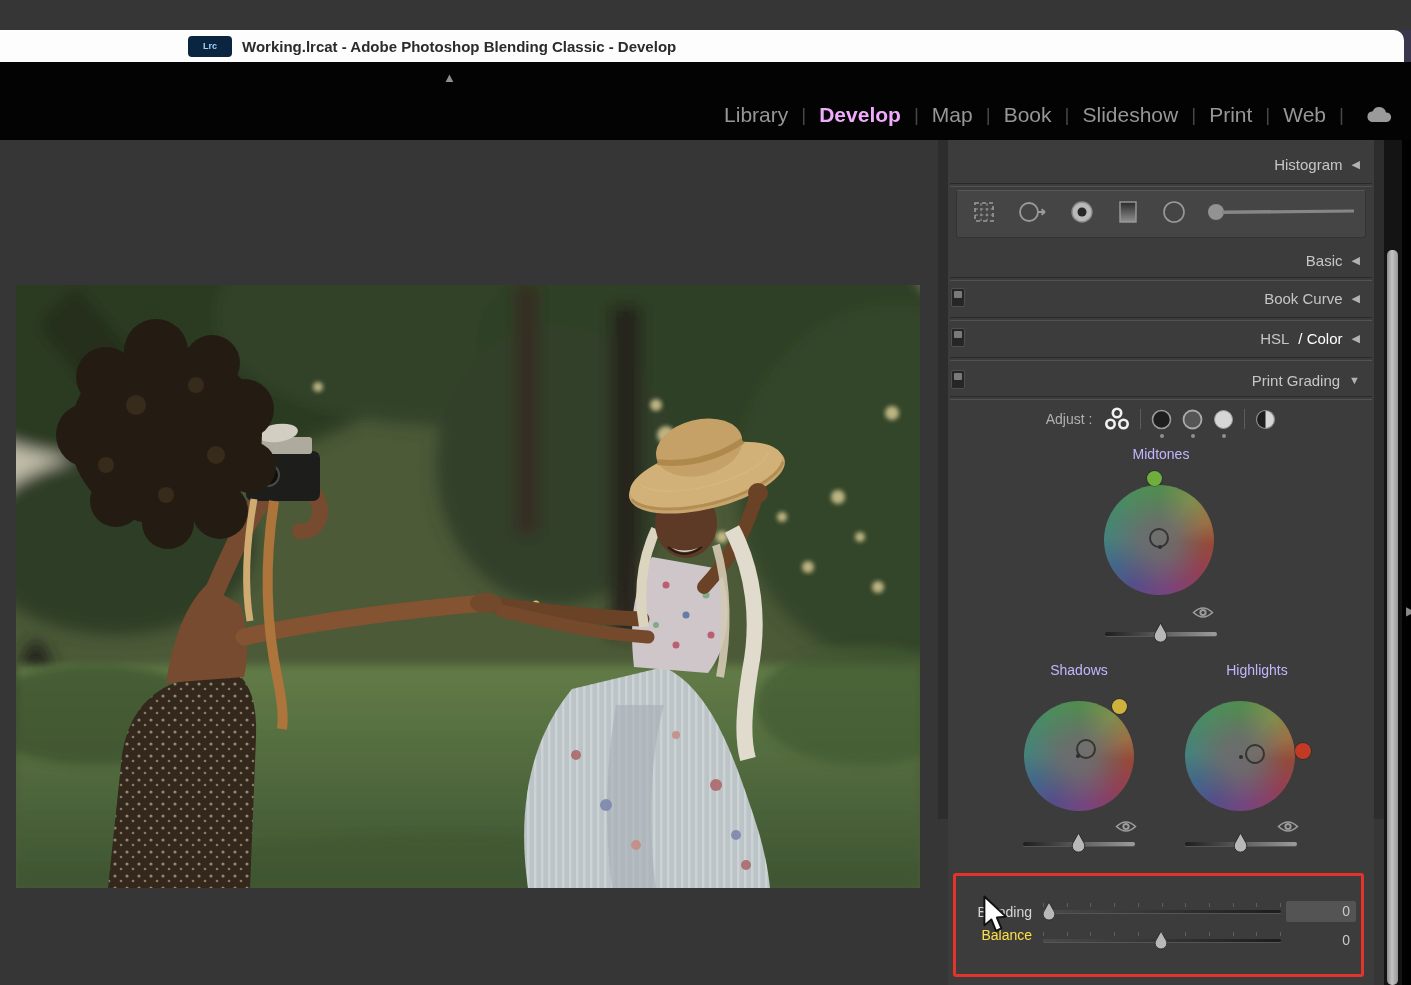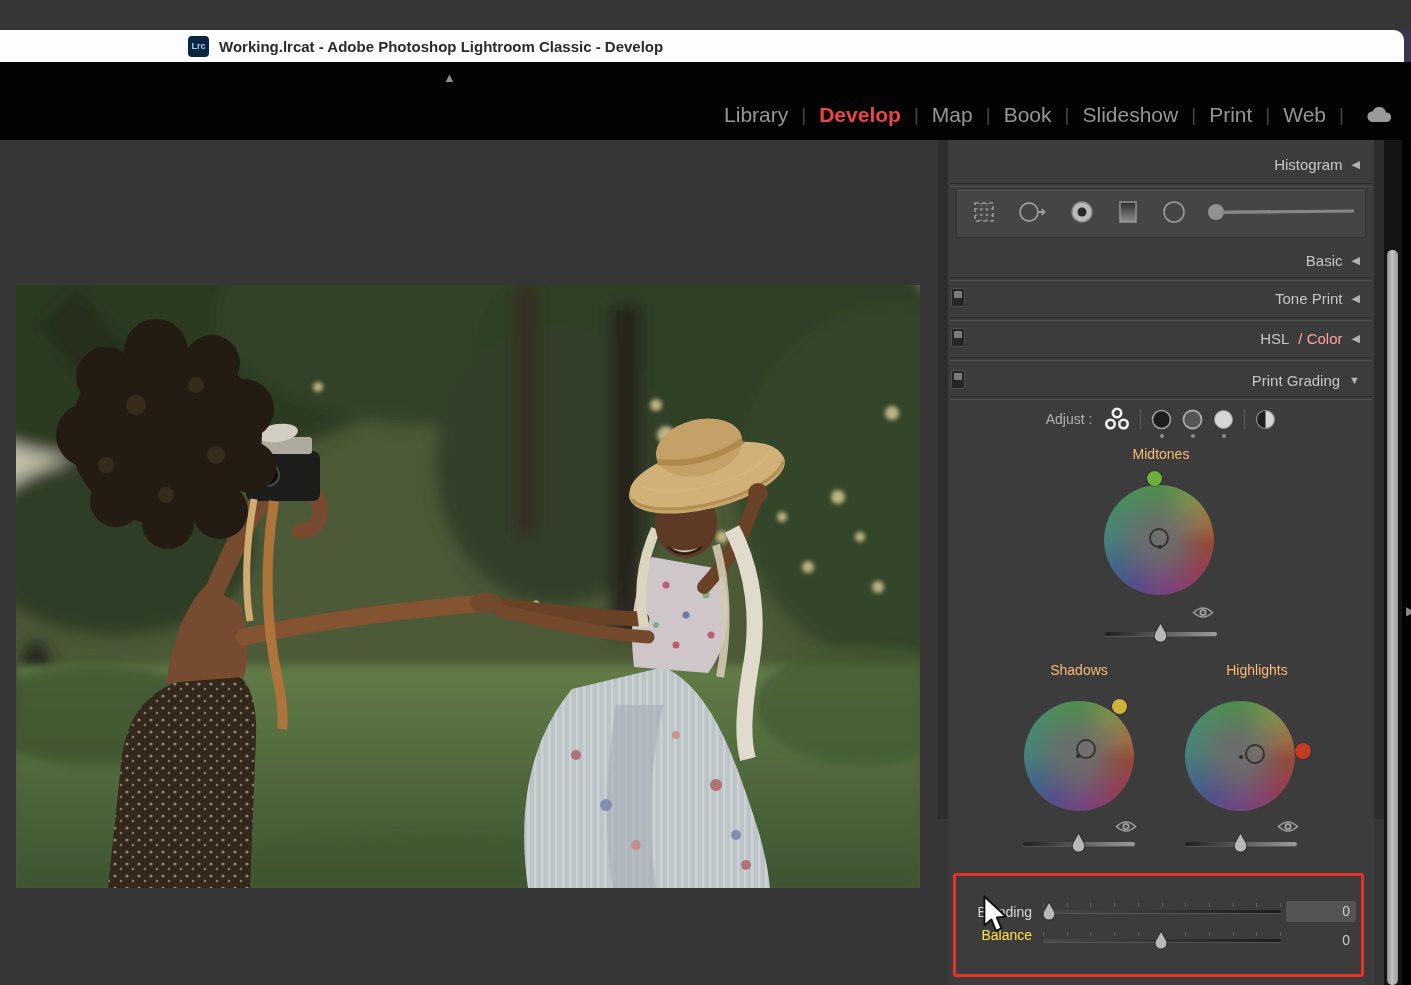--- a/index.html
+++ b/index.html
@@ -11,73 +11,73 @@
   .menubar { position:absolute; left:0; top:0; width:1411px; height:30px;
     background:linear-gradient(90deg,#19191b 0%,#1a1920 72%,#353147 90%,#464060 100%);
     display:flex; align-items:center; gap:27px; padding-left:6px;
     color:#e8e8e8; font-size:15px; font-weight:500; }
   .menubar .mi { cursor:default; }
 
   
   .titlerow { position:absolute; left:0; top:30px; width:1411px; height:32px; background:#3a364e; }
   .titlebar { position:absolute; left:0; top:0; width:1404px; height:32px; background:#fdfdfd;
     border-radius:0 10px 0 0; display:flex; align-items:center; gap:10px; padding-left:188px; }
-  .lrc-icon { width:21px; height:21px; border-radius:4px; background:#0b2440; color:#9fd1ff;
+  .lrc-icon { width:44px; height:21px; border-radius:4px; background:#0b2440; color:#9fd1ff;
     font-size:9px; font-weight:bold; display:flex; align-items:center; justify-content:center; }
   .title-text { color:#2b2b2b; font-size:15px; font-weight:bold; }
 
   
   .wintop { position:absolute; left:0; top:62px; width:1411px; height:78px; background:#030303; }
   .tri { color:#9a9a9a; font-size:12px; line-height:1; }
   .top-arrow { position:absolute; left:443px; top:8px; font-size:13px; color:#8f8f8f; }
   .modules { position:absolute; right:18px; top:36px; height:34px; display:flex; align-items:center; gap:13px;
     font-size:21px; color:#969696; }
   .modules .mod { cursor:default; }
-  .modules .mod.active { color:#ef4444; font-weight:600; }
+  .modules .mod.active { color:#f0abfc; font-weight:600; }
   .modules .msep { color:#474747; font-size:19px; }
   .cloud { margin-left:6px; display:flex; align-items:center; }
 
   
   .content { position:absolute; left:0; top:140px; width:938px; height:845px; background:#363636; }
   .photo { position:absolute; left:16px; top:145px; width:904px; height:603px; overflow:hidden; }
 
   
   .rpanel { position:absolute; left:938px; top:140px; width:473px; height:679px; background:#2d2d2d; }
   .panel-col { position:absolute; left:10px; top:0; width:426px; height:845px; background:#3c3c3c; }
   .vscroll { position:absolute; left:446px; top:0; width:18px; height:845px; background:#141414; }
   .vthumb { position:absolute; left:3px; top:110px; width:11px; height:735px; border-radius:5px;
     background:linear-gradient(90deg,#8d8d8d,#c4c4c4 45%,#979797); }
   .redge { position:absolute; left:464px; top:0; width:19px; height:845px; background:#000; }
   .redge .tri { position:absolute; left:4px; top:465px; color:#8a8a8a; font-size:12px; }
 
   .hdr { position:absolute; left:0; right:0; height:32px; display:flex; align-items:center;
     justify-content:flex-end; gap:9px; padding-right:14px; font-size:15px; color:#c6c6c6; }
   .hdr .tri { font-size:11px; color:#b2b2b2; }
-  .hdr .dim { color:#fca5a5; }
+  .hdr .dim { color:#ffffff; }
   .ptoggle { position:absolute; left:3px; top:6px; width:14px; height:19px; background:#262626;
     border:1px solid #4e4e4e; border-radius:2px; }
   .ptoggle::before { content:""; display:block; margin:2px auto 0; width:8px; height:7px;
     background:#7a7a7a; border-radius:1px; }
   .sep { position:absolute; left:2px; right:2px; height:4px;
     border-top:1px solid #2a2a2a; border-bottom:1px solid #525252; }
 
   .toolstrip { position:absolute; left:8px; right:8px; top:50px; height:48px; background:#454545;
     border:1px solid #333; border-top-color:#565656; border-radius:3px;
     display:flex; align-items:center; gap:17px; padding:0 12px; }
 
   
   .adjust-row { position:absolute; left:0; right:0; top:263px; height:32px;
     display:flex; align-items:center; justify-content:center; gap:10px; }
   .adjust-label { color:#b0b0b0; font-size:14px; margin-right:2px; }
   .vsep { width:1px; height:20px; background:#5c5c5c; }
   .viewc { position:relative; display:flex; align-items:center; }
   .viewc.dotted::after { content:""; position:absolute; left:50%; bottom:-8px; width:4px; height:4px;
     margin-left:-2px; border-radius:50%; background:#8f8f8f; }
 
-  .cg-label { position:absolute; font-size:14px; color:#fdba74; text-align:center; }
+  .cg-label { position:absolute; font-size:14px; color:#c4b5fd; text-align:center; }
   .cwheel { position:absolute; width:110px; height:110px; border-radius:50%;
     background:
       radial-gradient(circle at 50% 50%, rgba(120,120,120,1) 0%, rgba(120,120,120,0.88) 22%, rgba(120,120,120,0) 63%),
       conic-gradient(from 0deg,
         #4aa147 0deg, #8aa03f 40deg, #bb7a38 70deg, #c14b31 95deg,
         #bb3f63 130deg, #96459c 170deg, #5f55b0 210deg, #3f74a8 240deg,
         #3d948c 272deg, #41a061 320deg, #4aa147 360deg);
     filter:saturate(.72) brightness(.9); }
   .huedot { position:absolute; width:15px; height:15px; border-radius:50%; box-shadow:0 0 0 1px rgba(0,0,0,.2); }
   .knob { position:absolute; width:20px; height:20px; border:2.5px solid rgba(42,42,42,.85);
@@ -102,21 +102,21 @@
 </style>
 </head>
 <body>
 
 <div class="screen">
 
 
   <div class="titlerow">
     <div class="titlebar">
       <span class="lrc-icon">Lrc</span>
-      <span class="title-text">Working.lrcat - Adobe Photoshop Lightroom Classic - Develop</span>
+      <span class="title-text">Working.lrcat - Adobe Photoshop Blending Classic - Develop</span>
     </div>
   </div>
 
   <div class="wintop">
     <span class="top-arrow">▲</span>
     <nav class="modules">
       <span class="mod">Library</span>
       <span class="msep">|</span>
       <span class="mod active">Develop</span>
       <span class="msep">|</span>
@@ -343,21 +343,21 @@
       </div>
 
       <div class="hdr" style="top:104px">
         <span>Basic</span>
         <span class="tri">◀</span>
       </div>
       <div class="sep" style="top:137px"></div>
 
       <div class="hdr" style="top:142px">
         <span class="ptoggle"></span>
-        <span>Tone Print</span>
+        <span>Book Curve</span>
         <span class="tri">◀</span>
       </div>
       <div class="sep" style="top:177px"></div>
 
       <div class="hdr" style="top:182px">
         <span class="ptoggle"></span>
         <span>HSL</span>
         <span class="dim">/ Color</span>
         <span class="tri">◀</span>
       </div>

